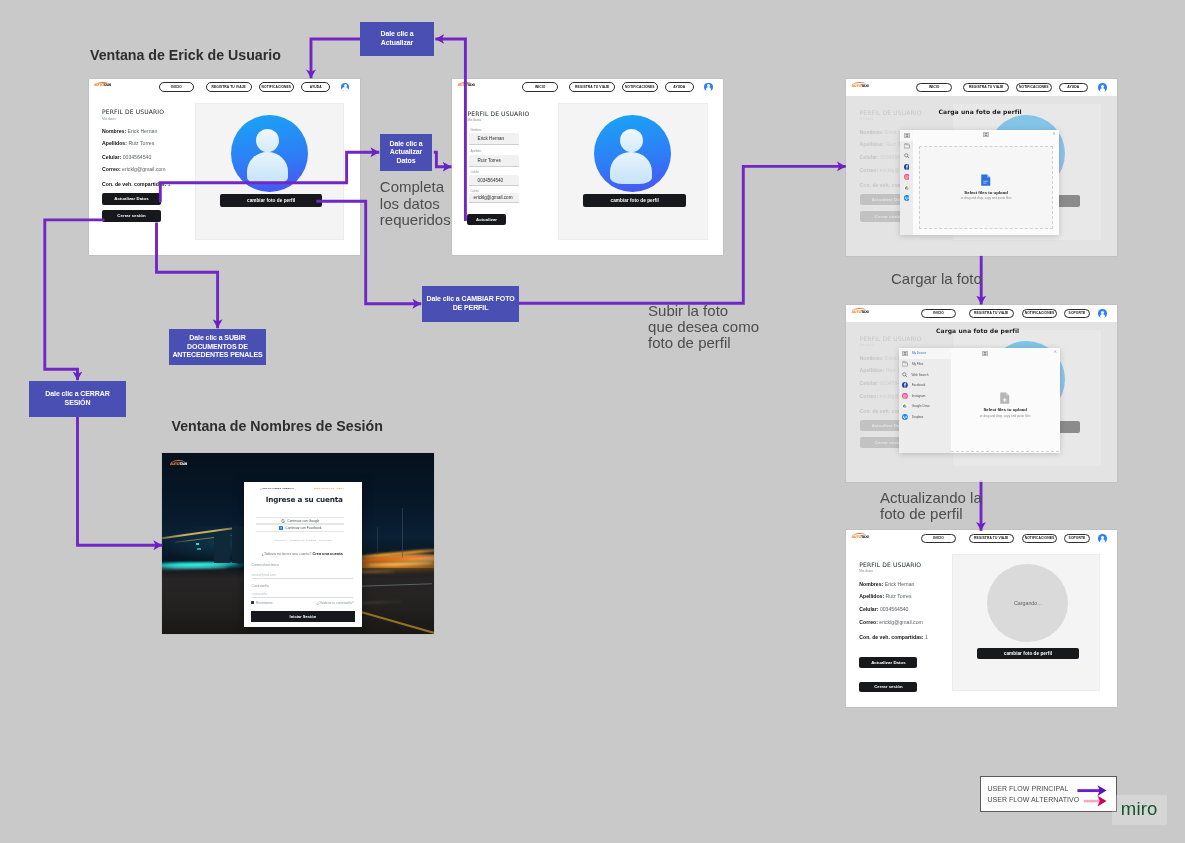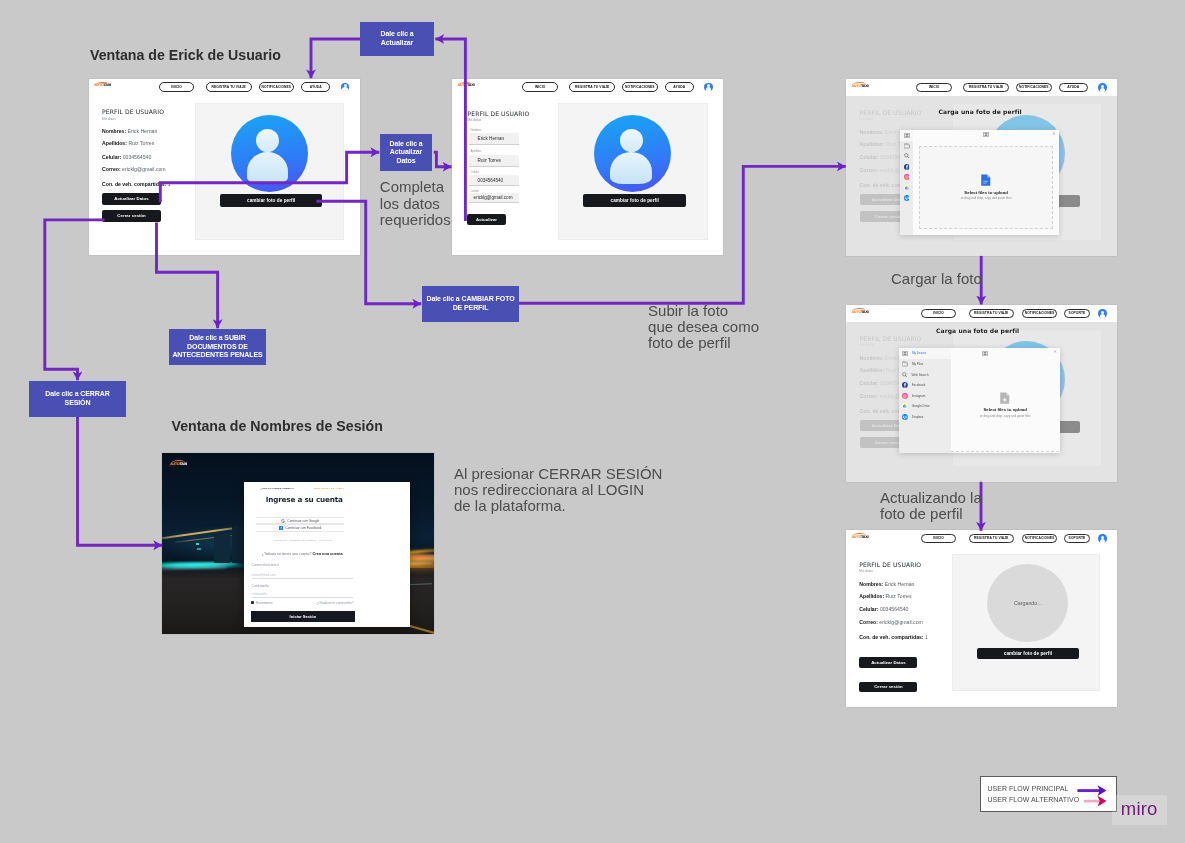--- a/index.html
+++ b/index.html
@@ -66,41 +66,41 @@
   .modal-x{position:absolute;right:3px;top:2.6px;font-size:4.2px;color:#9a9a9a;line-height:1;}
   
   .loginbg{position:absolute;left:0;top:0;right:0;bottom:0;overflow:hidden;
     background:
       radial-gradient(ellipse 48% 10% at 86% 62%, rgba(255,150,25,.9) 0%, rgba(255,120,10,0) 66%),
       radial-gradient(ellipse 26% 4% at 92% 58%, rgba(255,228,160,.95) 0%, rgba(255,200,80,0) 72%),
       radial-gradient(ellipse 30% 3.6% at 12% 62%, rgba(0,238,228,.95) 0%, rgba(0,220,220,0) 74%),
       radial-gradient(ellipse 34% 14% at 22% 50%, rgba(18,78,104,.5) 0%, rgba(10,40,60,0) 72%),
       linear-gradient(180deg,#05101c 0%,#07182a 30%,#0a2034 46%,#081725 58%,#060e16 78%,#050b11 100%);}
   .trail{position:absolute;border-radius:50%;filter:blur(1.1px);}
-  .logincard{position:absolute;background:#fff;box-shadow:0 2px 10px rgba(0,0,0,.35);padding-left:48px;}
+  .logincard{position:absolute;background:#fff;box-shadow:0 2px 10px rgba(0,0,0,.35);}
   .ltop{position:absolute;white-space:nowrap;font-size:2.3px;font-weight:bold;letter-spacing:.15px;}
   .lhead{position:absolute;white-space:nowrap;font-size:7.25px;font-weight:bold;color:#1d2430;letter-spacing:-.2px;font-family:"DejaVu Sans",sans-serif;}
   .soc{position:absolute;display:flex;align-items:center;justify-content:center;gap:2.2px;box-sizing:border-box;
        border-top:0.55px solid #e6e6e6;border-bottom:0.55px solid #e6e6e6;font-size:3.3px;color:#4a4f57;}
   .soc svg{display:block;flex:0 0 auto;}
   .ldiv{position:absolute;display:flex;align-items:center;gap:2.6px;font-size:2.5px;color:#9aa0a8;white-space:nowrap;}
   .ldiv i{flex:1;height:0.6px;background:#e2e2e2;display:block;}
   .lnoacc{position:absolute;font-size:3.5px;color:#6c727a;white-space:nowrap;}
   .lnoacc b{color:#14181f;font-weight:bold;font-size:3.9px;}
   .llab{position:absolute;font-size:3.3px;color:#8a9099;white-space:nowrap;}
   .lfield{position:absolute;border-bottom:0.6px solid #d9dde2;font-size:3.1px;color:#b6bcc4;display:flex;align-items:flex-end;padding-bottom:1px;box-sizing:border-box;}
   .lrem{position:absolute;font-size:3.0px;color:#8d939b;display:flex;align-items:center;gap:1.6px;white-space:nowrap;}
   .lrem .cb{width:3.2px;height:3.2px;background:#2b3440;border-radius:.6px;}
   .lforgot{position:absolute;font-size:3.2px;color:#8d939b;white-space:nowrap;}
   .lsubmit{position:absolute;background:#15181e;color:#fff;display:flex;align-items:center;justify-content:center;
            font-size:4.1px;font-weight:bold;}
   
   .legend{position:absolute;background:#fdfdfd;border:1.2px solid #5a5a5a;box-sizing:border-box;}
   .legend-label{font-size:7.0px;color:#4b4b4b;letter-spacing:.05px;white-space:nowrap;}
-  .wm{position:absolute;color:#701a75;font-size:18.5px;letter-spacing:.2px;line-height:1;}
+  .wm{position:absolute;color:#14532d;font-size:18.5px;letter-spacing:.2px;line-height:1;}
 </style>
 </head>
 <body>
 
 <div class="board">
 
   <div class="win" style="left:88.5px;top:78.5px;width:271.5px;height:176.5px;">
     <div class="navbar">
       <div class="logo" style="left:5.6px;top:5.6px;font-size:3.6px;">
         <span class="swoosh"></span><span class="a">AUTO</span><span class="b">TAXI</span>
@@ -560,21 +560,20 @@
   <div class="note" style="left:360px;top:22px;width:74px;height:34px;font-size:7.0px;">Dale clic a<br>Actualizar</div>
   <div class="note" style="left:380px;top:134px;width:52px;height:37px;font-size:7.0px;">Dale clic a<br>Actualizar<br>Datos</div>
   <div class="note" style="left:422px;top:286px;width:97px;height:36px;font-size:7.0px;">Dale clic a CAMBIAR FOTO<br>DE PERFIL</div>
   <div class="note" style="left:169px;top:329px;width:97px;height:36px;font-size:7.0px;">Dale clic a SUBIR<br>DOCUMENTOS DE<br>ANTECEDENTES PENALES</div>
   <div class="note" style="left:29px;top:381px;width:97px;height:36px;font-size:7.0px;">Dale clic a CERRAR<br>SESIÓN</div>
 
   <div class="cap" style="left:379.8px;top:179.4px;white-space:nowrap;">Completa<br>los datos<br>requeridos</div>
   <div class="cap" style="left:648.1px;top:302.8px;white-space:nowrap;">Subir la foto<br>que desea como<br>foto de perfil</div>
   <div class="cap" style="left:891px;top:270.5px;width:110px;">Cargar la foto</div>
   <div class="cap" style="left:880px;top:489.5px;white-space:nowrap;">Actualizando la<br>foto de perfil</div>
-  <div class="cap" style="left:454px;top:465.5px;white-space:nowrap;">Al presionar CERRAR SESIÓN<br>nos redireccionara al LOGIN<br>de la plataforma.</div>
 
   <div class="legend" style="left:980.2px;top:776.3px;width:136.4px;height:35.6px;">
     <span class="legend-label" style="position:absolute;left:6.2px;top:8.2px;">USER FLOW PRINCIPAL</span>
     <span class="legend-label" style="position:absolute;left:6.2px;top:18.7px;">USER FLOW ALTERNATIVO</span>
     <svg style="position:absolute;left:94px;top:6.5px;" width="36" height="24">
       <path d="M2.4,6.6 L26,6.6" stroke="#6b21c8" stroke-width="2.9"></path>
       <path d="M22.5,1.3 L31.5,6.6 L22.5,11.9 L24.8,6.6 Z" fill="#5b11b8"></path>
       <path d="M8.8,17.1 L26,17.1" stroke="#f7a8c0" stroke-width="2.6"></path>
       <path d="M22.5,11.8 L31.5,17.1 L22.5,22.4 L24.8,17.1 Z" fill="#d10057"></path>
     </svg>

